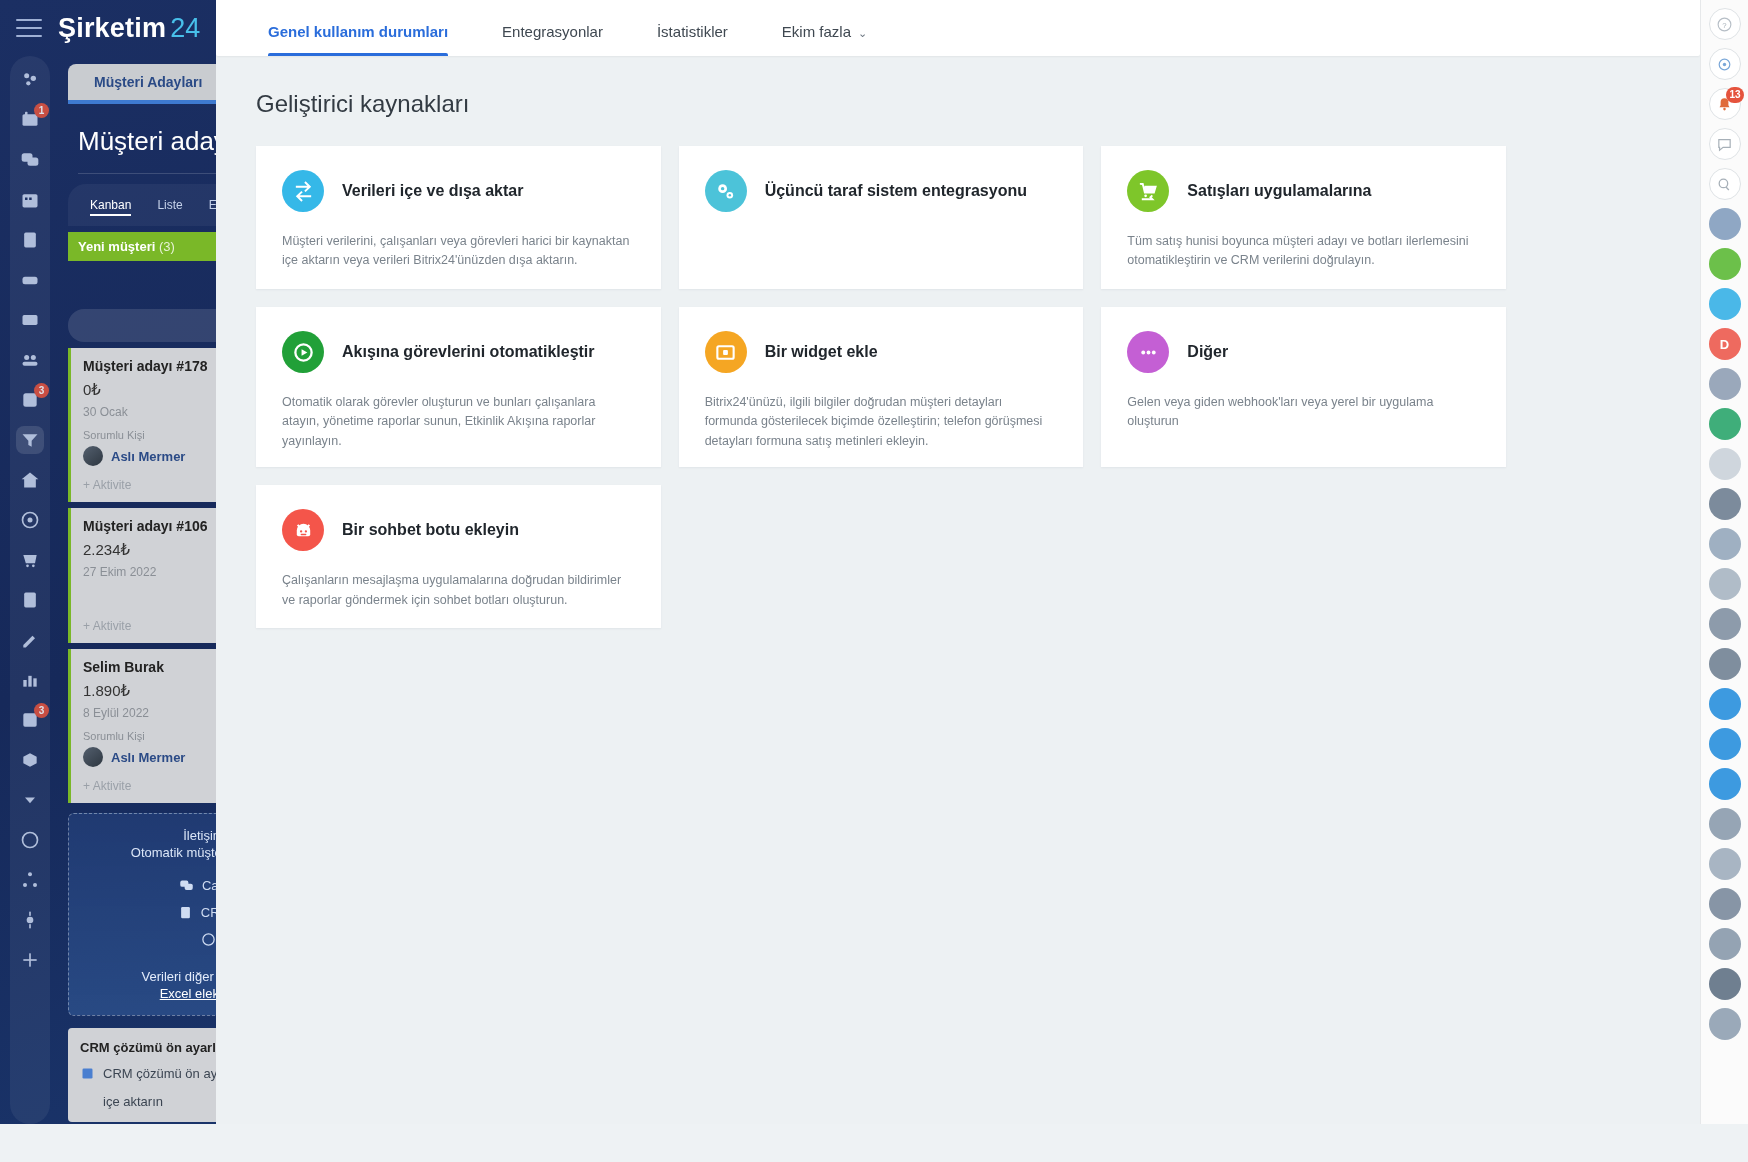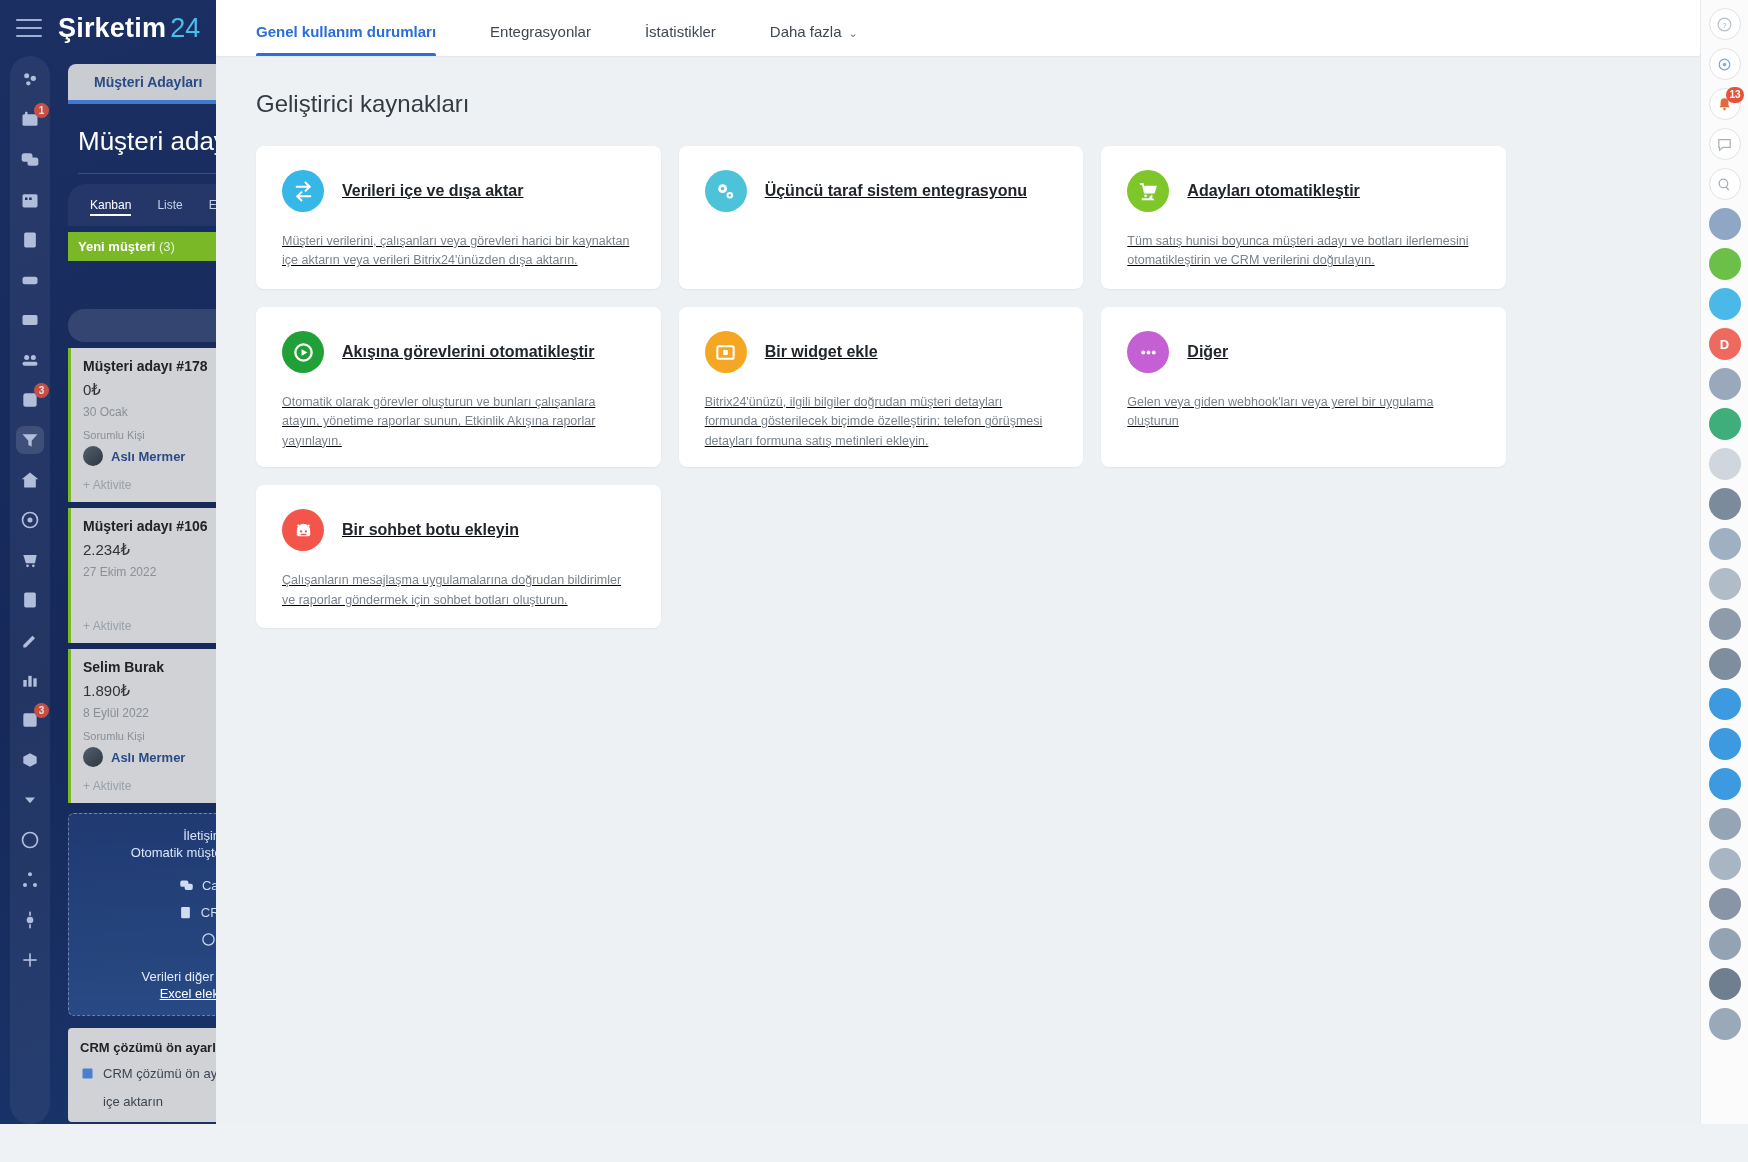--- a/index.html
+++ b/index.html
@@ -99,21 +99,21 @@
   .preset .r span { font-size: 13px; color: #3b4552; line-height: 1.35; }
 
   
   .panel {
     position: absolute; top: 0; left: 216px; right: 48px; bottom: 0;
     background: #edf1f3;
   }
   .panel-head {
     background: #ffffff; height: 56px; margin: 0 0 0 0;
     border-radius: 0 0 2px 2px;
-    display: flex; align-items: flex-end; padding-left: 40px; gap: 0;
+    display: flex; align-items: flex-end; padding-left: 52px; gap: 0;
     box-shadow: 0 1px 2px rgba(0,0,0,.05);
   }
   .tabs { display: flex; align-items: flex-end; gap: 0; height: 100%; }
   .tab {
     position: relative; font-size: 15px; color: #3f4851; padding: 0 26px 16px 0;
     margin-right: 28px; display: flex; align-items: flex-end; height: 100%;
     cursor: pointer; white-space: nowrap;
   }
   .tab.active { color: #2a6ddb; font-weight: 600; }
   .tab.active::after {
@@ -123,24 +123,23 @@
   .tab .chev { margin-left: 7px; font-size: 11px; color: #6b7580; }
 
   .panel-body { padding: 34px 40px 0 40px; }
   .sec-title { font-size: 24px; font-weight: 400; color: #333b43; margin-bottom: 28px; }
 
   .grid {
     display: grid; grid-template-columns: repeat(3, 1fr);
     gap: 18px; max-width: 1250px;
   }
   .card {
-    background: #fff; border-radius: 8px; padding: 24px 26px 16px 26px;
+    background: #fff; border-radius: 0; padding: 24px 26px 16px 26px;
     min-height: 143px; box-shadow: 0 1px 2px rgba(25,40,60,.06);
     cursor: pointer;
-    text-decoration: underline;
   }
   .card-top { display: flex; align-items: center; gap: 18px; }
   .card-ico {
     width: 42px; height: 42px; border-radius: 50%; flex: none;
     display: flex; align-items: center; justify-content: center;
   }
   .card-ico svg { width: 23px; height: 23px; fill: #fff; }
   .card-title { font-size: 16px; font-weight: 700; color: #20262c; line-height: 1.25; }
   .card-desc { margin-top: 20px; font-size: 12.5px; line-height: 1.55; color: #7a838c; }
 
@@ -420,21 +419,21 @@
         <div class="tab active">
           <span>Genel kullanım durumları</span>
         </div>
         <div class="tab">
           <span>Entegrasyonlar</span>
         </div>
         <div class="tab">
           <span>İstatistikler</span>
         </div>
         <div class="tab">
-          <span>Daha fazla</span>
+          <span>Ekim fazla</span>
           <span class="chev">⌄</span>
         </div>
       </div>
     </div>
 
     <div class="panel-body">
       <div class="sec-title">Geliştirici kaynakları</div>
 
       <div class="grid">
 
@@ -468,21 +467,21 @@
         <div class="card">
           <div class="card-top">
             <div class="card-ico" style="background:#7ec62a">
               <svg viewBox="0 0 24 24">
                   <path d="M3 4h3l2.2 9h9.4l1.8-6H8"></path>
                   <path d="M3 4h3l2.2 9h9.4l1.8-6H8" fill="none" stroke="#fff" stroke-width="2"></path>
                   <circle cx="9" cy="16.5" r="1.4"></circle>
                   <path d="M5 20h11l-2-2 2-2" fill="none" stroke="#fff" stroke-width="2"></path>
                 </svg>
             </div>
-            <div class="card-title">Adayları otomatikleştir</div>
+            <div class="card-title">Satışları uygulamalarına</div>
           </div>
           <div class="card-desc">Tüm satış hunisi boyunca müşteri adayı ve botları ilerlemesini otomatikleştirin ve CRM verilerini doğrulayın.</div>
         </div>
 
         <div class="card">
           <div class="card-top">
             <div class="card-ico" style="background:#21a038">
               <svg viewBox="0 0 24 24">
                   <circle cx="12" cy="12" r="8.5" fill="none" stroke="#fff" stroke-width="2.4"></circle>
                   <polygon points="10,8.5 16,12 10,15.5"></polygon>

